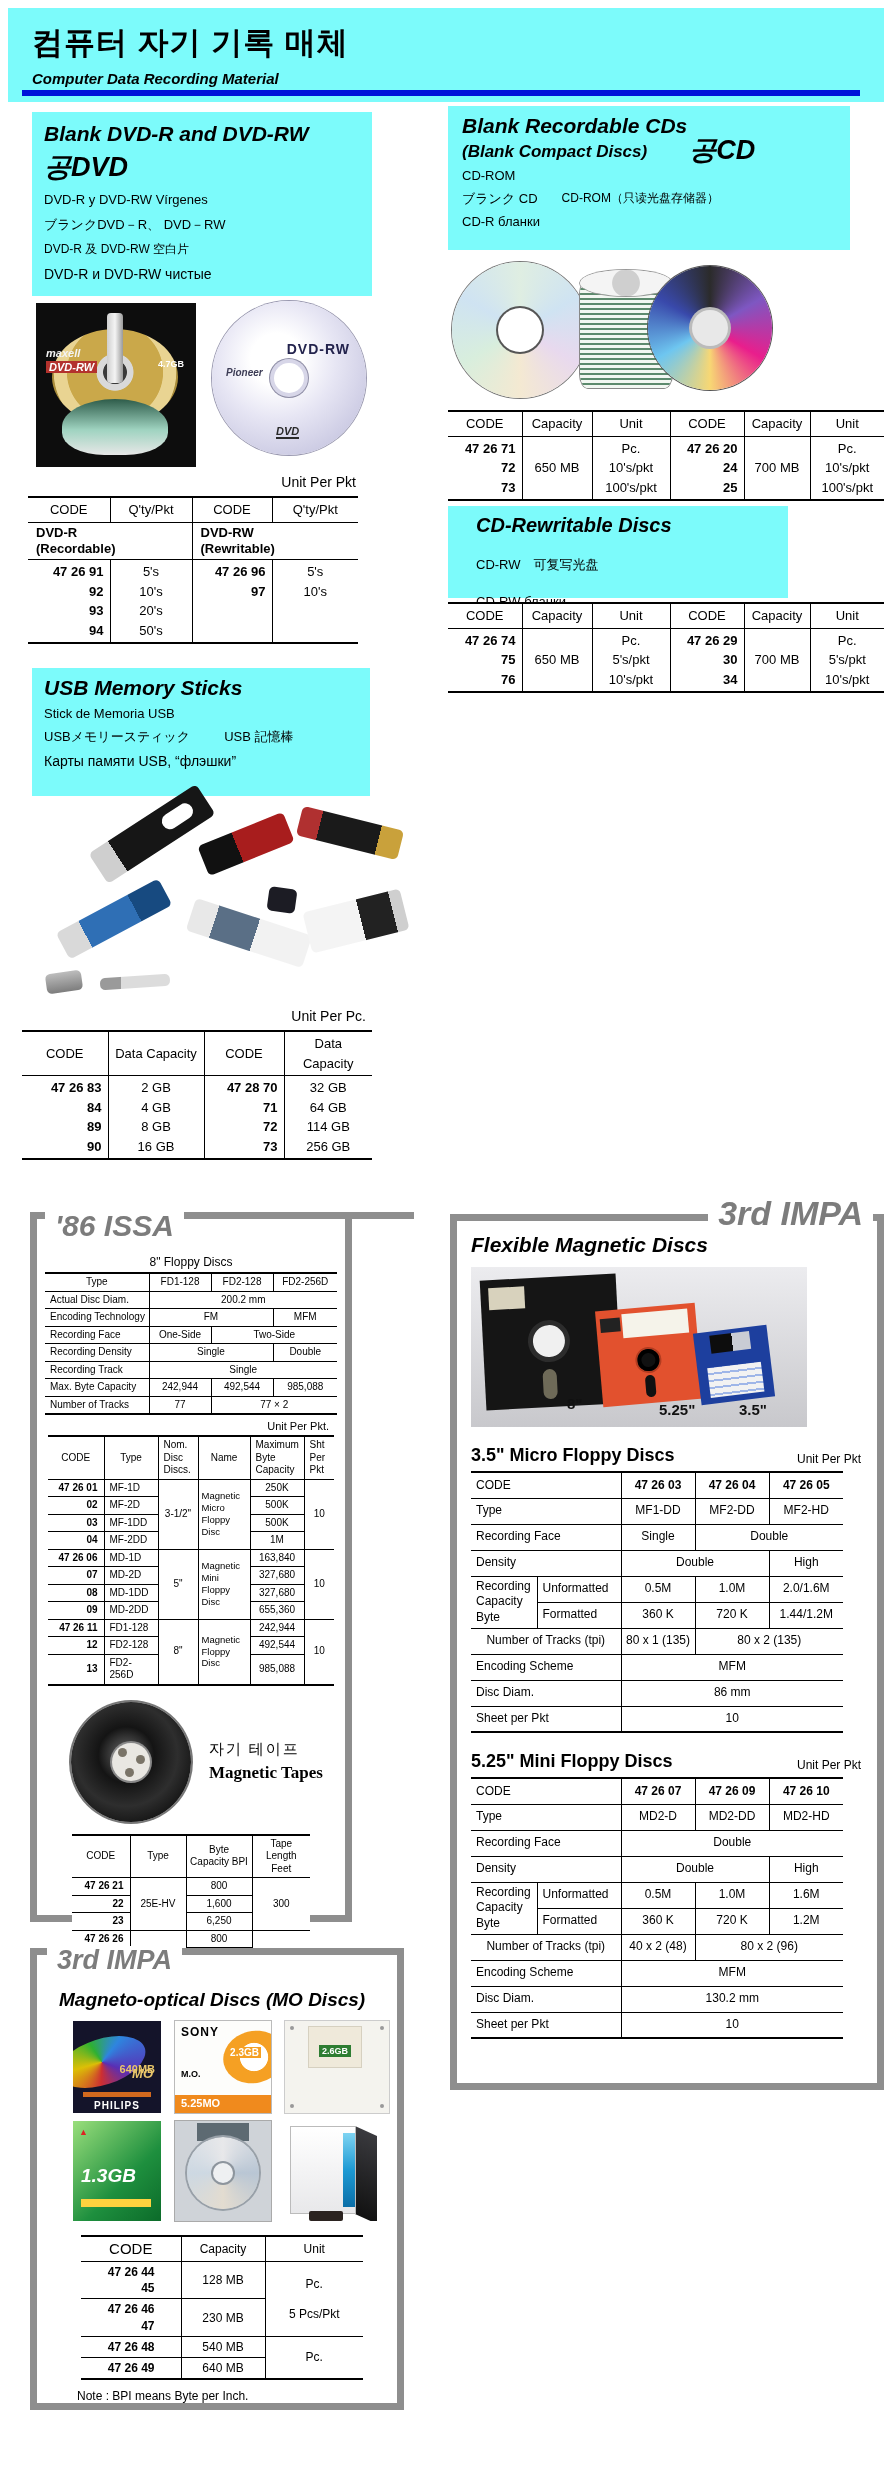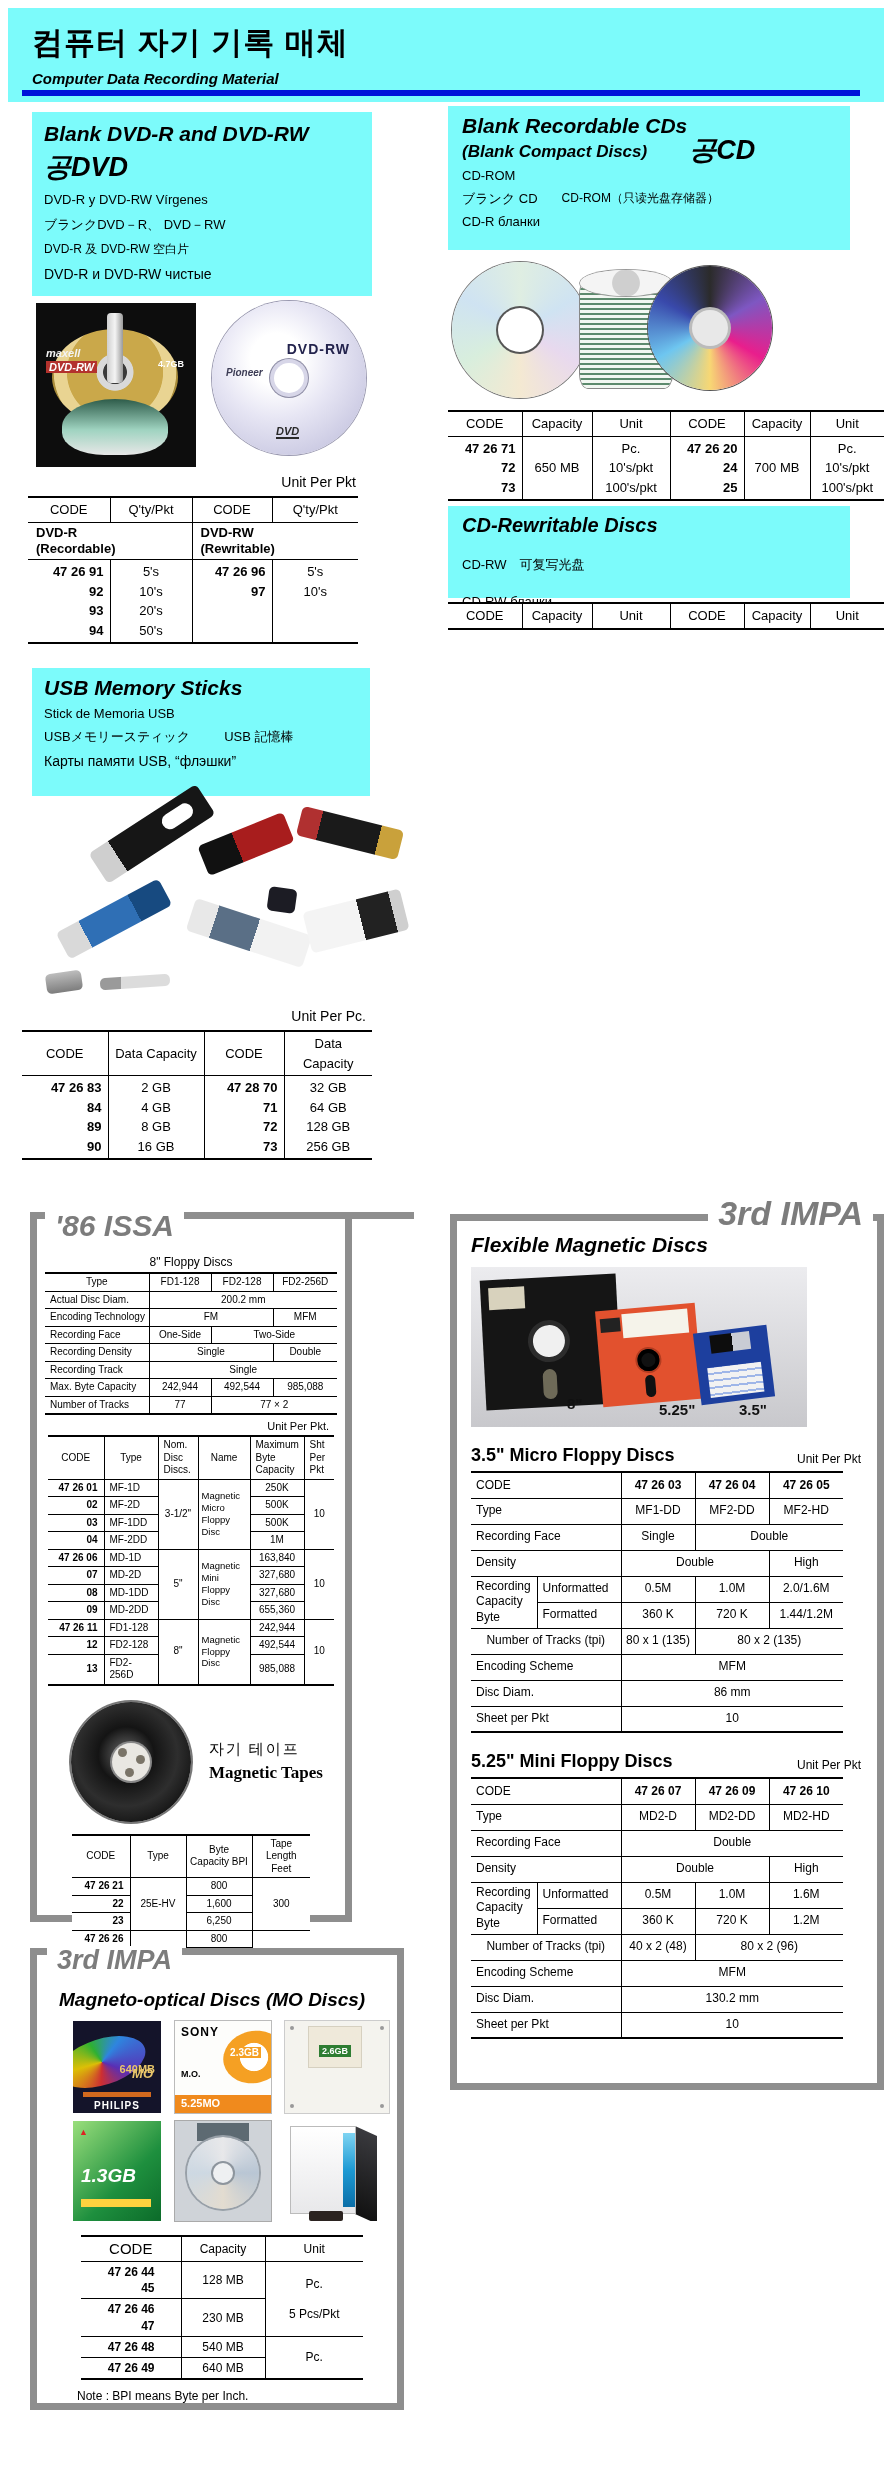--- a/index.html
+++ b/index.html
@@ -69,21 +69,21 @@
   #cd-box .row2{display:flex;gap:24px;text-align:center;}
   #cd-imgs{left:452px;top:256px;width:310px;height:150px;}
   .cdisc{position:absolute;border-radius:50%;}
   .cd1{left:0;top:6px;width:136px;height:136px;background:conic-gradient(#dfeee2,#cfe3f2,#e8d9ee,#f4e9d2,#d8eedd,#cfe3f2,#dfeee2);box-shadow:0 0 0 1px #777;}
   .cd1 .hole{position:absolute;left:46px;top:46px;width:44px;height:44px;border-radius:50%;background:#fff;box-shadow:0 0 0 2px #555;}
   .cd-stack{position:absolute;left:128px;top:24px;width:92px;height:108px;background:repeating-linear-gradient(#f2f7f2 0 3px,#5c8a6d 3px 5px);border-radius:8px/14px;box-shadow:0 0 0 1px #888;}
   .cd-stack .top{position:absolute;left:0;top:-10px;width:92px;height:26px;border-radius:50%;background:radial-gradient(circle at 50% 50%, #cfcfcf 0 28%, #f4f4f4 30% 100%);box-shadow:0 0 0 1px #999;}
   .cd2{left:196px;top:10px;width:124px;height:124px;background:conic-gradient(#2b2b2b,#7e57c2,#e91e8c,#f7d774,#6ec6f0,#3949ab,#2b2b2b);box-shadow:0 0 0 1px #555;}
   .cd2 .hole{position:absolute;left:44px;top:44px;width:36px;height:36px;border-radius:50%;background:#e8e8e8;box-shadow:0 0 0 3px #bbb;}
   #cd-table{left:448px;top:410px;}
-  #cdrw-box{left:448px;top:506px;width:402px;height:92px;padding:8px 0 0 14px;}
+  #cdrw-box{left:448px;top:506px;width:340px;height:92px;padding:8px 0 0 28px;}
   #cdrw-box .ln{margin-top:20px;font-size:13px;line-height:1.3;}
   #cdrw-table{left:448px;top:602px;}
   .st20{font-size:20px;font-weight:bold;font-style:italic;}
 
   
   .graybox{position:absolute;border:7px solid #8e8e8e;background:#fff;}
   .badge{position:absolute;background:#fff;color:#7c7c7c;font-style:italic;font-weight:bold;padding:0 10px;line-height:1.05;white-space:nowrap;}
   #issa-badge{top:-9px;left:8px;font-size:30px;}
   #flex-badge{top:-25px;right:4px;font-size:34px;}
   #mo-badge{top:-9px;left:10px;font-size:27px;}
@@ -325,20 +325,36 @@
     </colgroup>
   <tbody>
       <tr>
     <td>CODE</td>
     <td>Capacity</td>
     <td>Unit</td>
     <td>CODE</td>
     <td>Capacity</td>
     <td>Unit</td>
   </tr>
+  <tr>
+    <td class="codes pre vt">47 26 74
+75
+76</td>
+    <td>650 MB</td>
+    <td class="pre vt">Pc.
+5's/pkt
+10's/pkt</td>
+    <td class="codes pre vt">47 26 29
+30
+34</td>
+    <td>700 MB</td>
+    <td class="pre vt">Pc.
+5's/pkt
+10's/pkt</td>
+  </tr>
 </tbody>
   </table>
 
 <div id="usb-box" class="abs cyan">
   <div class="st">USB Memory Sticks</div>
   <div class="ln">Stick de Memoria USB</div>
   <div class="ln row2">
     <span>USBメモリースティック</span>
     <span>USB 記憶棒</span>
   </div>
@@ -383,21 +399,21 @@
     <td class="pre vt">2 GB
 4 GB
 8 GB
 16 GB</td>
     <td class="codes pre vt">47 28 70
 71
 72
 73</td>
     <td class="pre vt">32 GB
 64 GB
-128 GB
+114 GB
 256 GB</td>
   </tr>
 </tbody>
   </table>
 
 <div id="issa" class="graybox">
   <div class="badge" id="issa-badge">'86 ISSA</div>
   <div class="ext"></div>
 
   <div class="spec-title">8" Floppy Discs</div>

